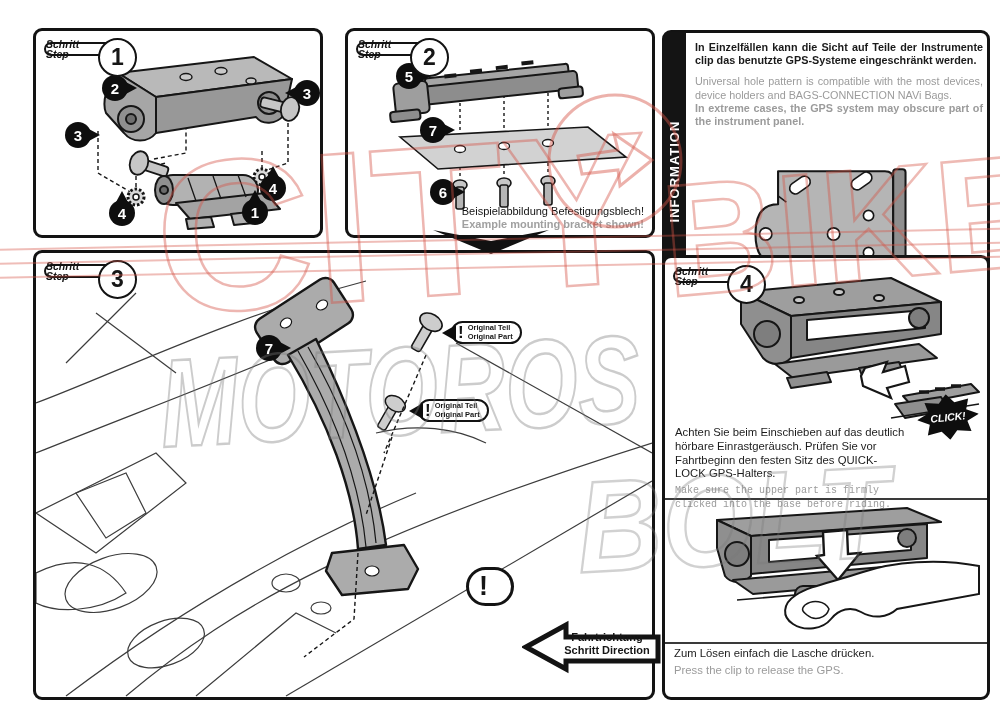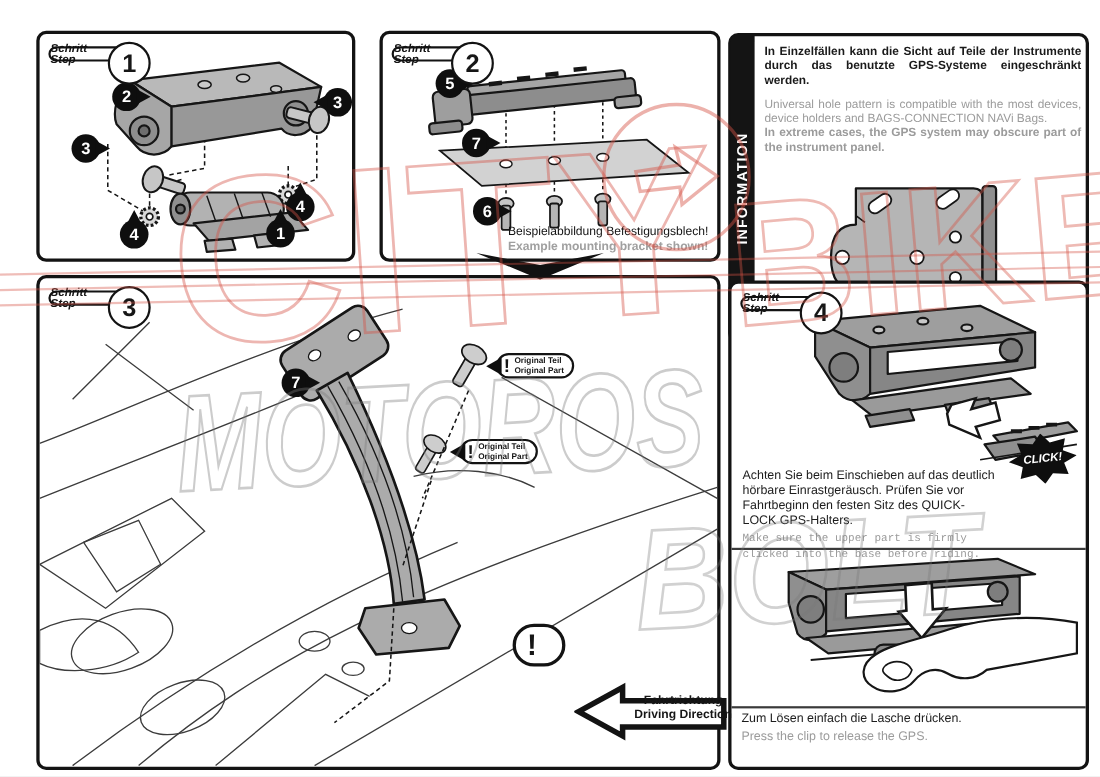--- a/index.html
+++ b/index.html
@@ -39,21 +39,21 @@
   .callout .co-text div{font-size:7.5px;font-weight:bold;line-height:8.5px;white-space:nowrap;}
   .co-tail::before{content:"";position:absolute;right:100%;top:50%;margin-top:-8px;margin-right:-3px;
                    border:8px solid transparent;border-right:14px solid #0e0e0e;}
   .notepill{position:absolute;display:flex;align-items:center;background:#fff;border:3px solid #131313;
             border-radius:22px;padding:3px 14px 3px 10px;z-index:4;}
   .notepill .co-mark{font-size:27px;font-weight:bold;margin-right:9px;line-height:27px;}
   .notepill .co-text div{font-size:11px;font-weight:bold;line-height:13.5px;white-space:nowrap;}
   
   .dirarrow{position:absolute;width:140px;height:56px;z-index:4;}
   .dirarrow svg{position:absolute;inset:0;}
-  .dirarrow .dir-text{position:absolute;left:54px;top:12px;width:90px;text-align:center;}
+  .dirarrow .dir-text{position:absolute;left:40px;top:12px;width:90px;text-align:center;}
   .dirarrow .dir-text div{font-size:11px;font-weight:bold;line-height:13px;white-space:nowrap;}
   
   .click{position:absolute;width:62px;height:46px;background:#0e0e0e;display:flex;align-items:center;justify-content:center;
          z-index:4;transform:rotate(-6deg);
          clip-path:polygon(100% 50%,80.5% 62.6%,85.4% 85.4%,62.6% 80.5%,50% 100%,37.4% 80.5%,14.6% 85.4%,19.5% 62.6%,0% 50%,19.5% 37.4%,14.6% 14.6%,37.4% 19.5%,50% 0%,62.6% 19.5%,85.4% 14.6%,80.5% 37.4%);}
   .click span{color:#fff;font-weight:bold;font-style:italic;font-size:10.5px;}
   
   .s4-de{position:absolute;left:10px;top:168px;width:232px;font-size:11.3px;line-height:13.8px;color:#1c1c1c;}
   .s4-en{position:absolute;left:10px;top:226px;width:232px;font-size:10px;line-height:13.8px;color:#9b9b9b;font-family:Liberation Mono, monospace;}
   .rule{position:absolute;left:0;right:0;height:2px;background:#3a3a3a;}
@@ -193,21 +193,21 @@
 
   <svg class="chev" style="left:433px;top:229px;" width="116" height="26" viewBox="0 0 116 26">
     <polygon points="0,1 58,12 116,1 58,25" fill="#111"></polygon>
   </svg>
 
   <div class="panel" style="left:662px;top:30px;width:328px;height:282px;">
     <div class="info-bar">
       <span>INFORMATION</span>
     </div>
     <div class="info-text">
-      <div class="t-de-b">In Einzelfällen kann die Sicht auf Teile der Instrumente durch das benutzte GPS-Systeme eingeschränkt werden.</div>
+      <div class="t-de-b">In Einzelfällen kann die Sicht auf Teile der Instrumente clip das benutzte GPS-Systeme eingeschränkt werden.</div>
       <div class="t-en">Universal hole pattern is compatible with the most devices, device holders and BAGS-CONNECTION NAVi Bags.</div>
       <div class="t-en-b">In extreme cases, the GPS system may obscure part of the instrument panel.</div>
     </div>
     <svg class="ill" style="left:78px;top:128px;width:175px;height:148px;" viewBox="0 0 170 144">
       <g stroke="#161616" stroke-width="2" stroke-linejoin="round">
         <path d="M34,10 L138,10 Q146,10 146,18 L146,124 Q146,132 138,132 L34,132 L34,100 Q12,100 12,71 Q12,42 34,42 Z" fill="#b5b5b5"></path>
         <rect x="146" y="8" width="12" height="126" rx="3" fill="#8f8f8f"></rect>
         <path d="M34,10 L34,42 M34,100 L34,132" stroke-width="1.4"></path>
         <path d="M34,34 l8,6 M34,108 l8,-6" stroke-width="1.4"></path>
       </g>
@@ -297,21 +297,21 @@
     <div class="notepill" style="left:430px;top:314px;">
       <span class="co-mark">!</span>
     </div>
 
     <div class="dirarrow" style="left:486px;top:366px;">
       <svg viewBox="0 0 140 56">
         <polygon points="4,28 44,6 44,18 136,18 136,42 44,42 44,50" fill="#fff" stroke="#131313" stroke-width="5" stroke-linejoin="miter"></polygon>
       </svg>
       <div class="dir-text">
         <div>Fahrtrichtung</div>
-        <div>Driving Direction</div>
+        <div>Schritt Direction</div>
       </div>
     </div>
   </div>
 
   <div class="panel" style="left:662px;top:255px;width:328px;height:445px;">
     <div class="badge">
       <div class="badge-pill">
         <span>Schritt</span>
         <span>Step</span>
       </div>

